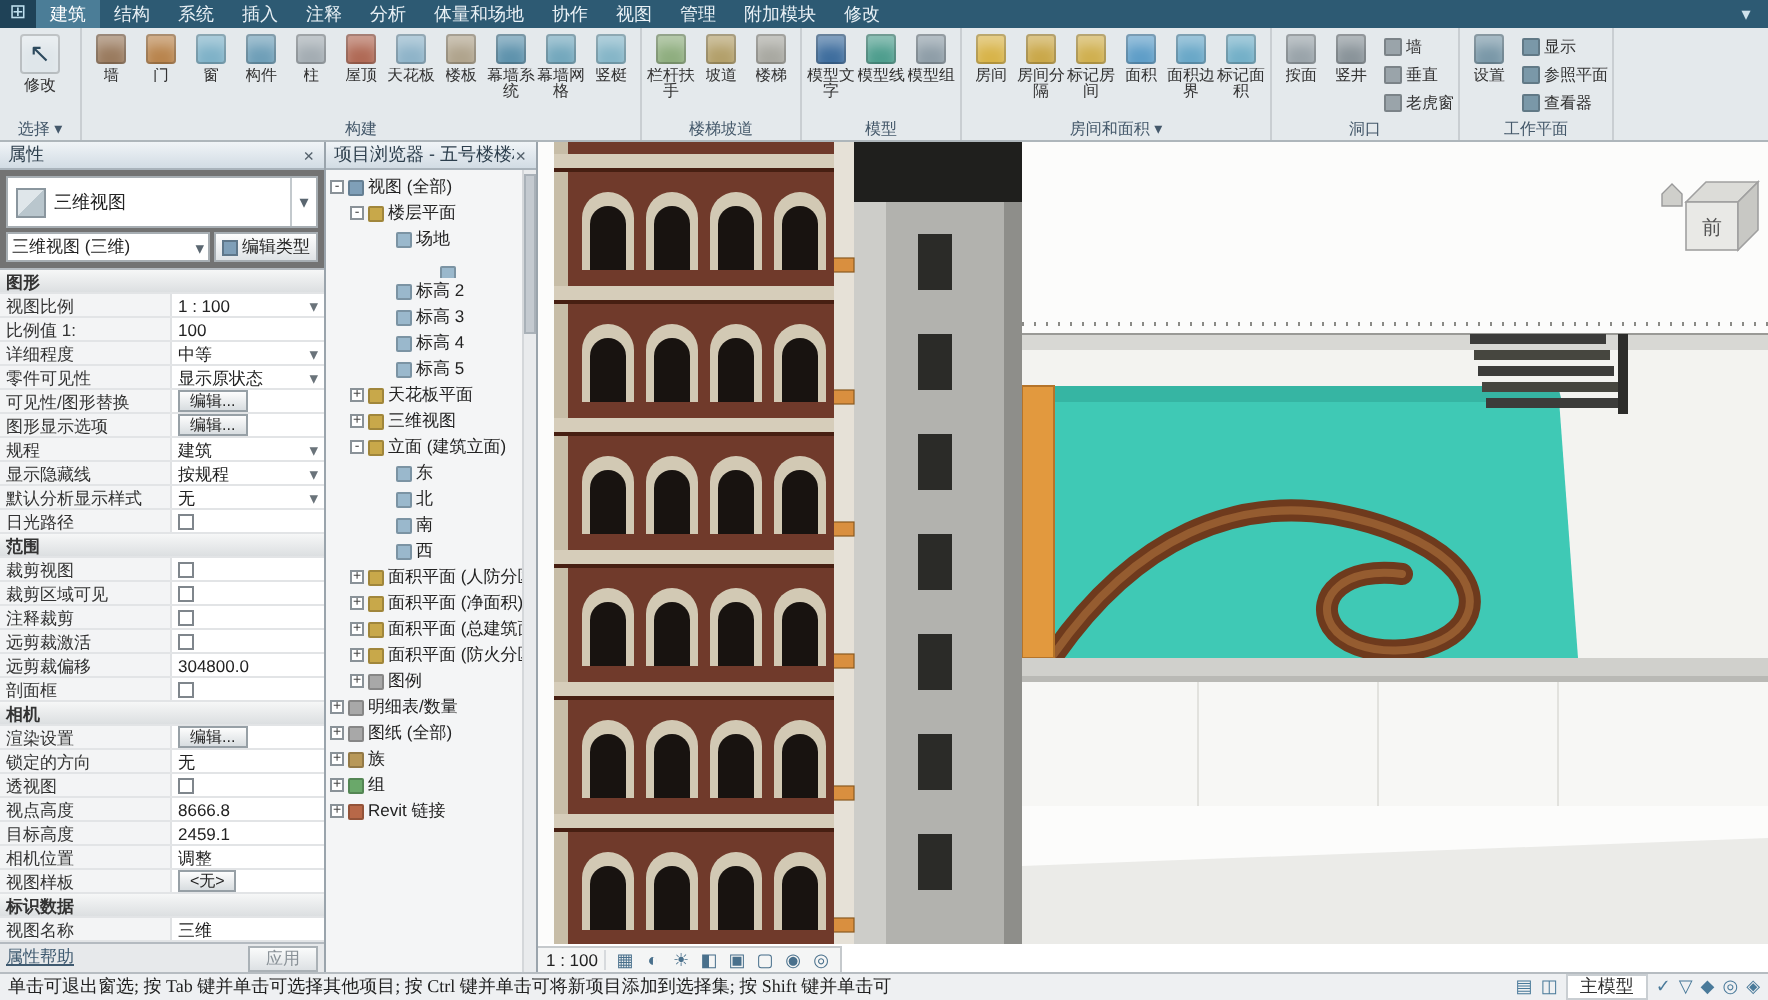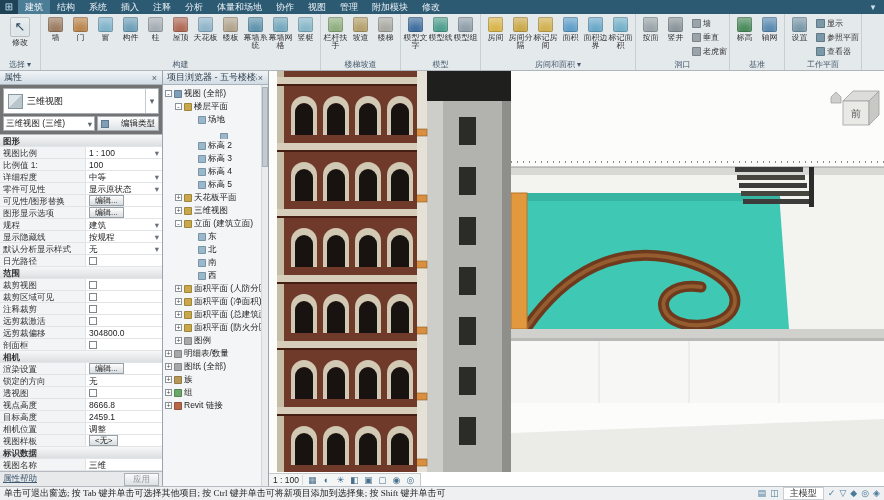--- a/index.html
+++ b/index.html
@@ -49,21 +49,21 @@
   .cube { width:15px; height:15px; margin:0 4px; background:linear-gradient(135deg,#dfe6ea 50%,#b9c6cd 50%);
           border:1px solid #8a969e; }
   .typesel .tname { flex:1; font-size:9px; }
   .typesel .dd { width:13px; align-self:stretch; border-left:1px solid #c3c9cd; text-align:center;
                  line-height:24px; color:#5a6670; }
   .typerow { display:flex; margin:0 3px 3px 3px; height:15px; gap:2px; }
   .combo { flex:1; background:#fff; border:1px solid #a7aeb3; display:flex; align-items:center;
            padding:0 2px; font-size:8.5px; }
   .combo .arr { margin-left:auto; color:#5a6670; }
   .etbtn { border:1px solid #a7aeb3; background:linear-gradient(#fdfdfd,#dfe3e6); padding:0 3px;
-           display:flex; align-items:center; font-size:8.5px; gap:12px; }
+           display:flex; align-items:center; font-size:8.5px; gap:2px; }
   .etbtn .ei { width:8px; height:8px; background:#7f9fb8; box-shadow:inset 0 0 0 1px rgba(0,0,0,.25); }
   .prows { flex:1; overflow:hidden; border-top:1px solid #b4bac0; background:#fff; }
   .prow { display:flex; height:12px; border-bottom:1px solid #e2e4e6; align-items:stretch; }
   .plabel { width:86px; padding:0 3px; background:#f3f4f5; border-right:1px solid #e0e2e4;
             font-size:8.5px; line-height:12px; white-space:nowrap; overflow:hidden; color:#333; }
   .pval { flex:1; padding:0 3px; font-size:8.5px; line-height:12px; background:#fff; display:flex; align-items:center; overflow:hidden; }
   .pcheck { display:none; width:8px; height:8px; border:1px solid #7f8archive; }
   .pcheck { display:none; width:8px; height:8px; border:1px solid #7f868c; background:#fff; }
   .parrow { display:none; margin-left:auto; color:#6a737a; }
   .prow.t-check .pcheck { display:inline-block; }
@@ -351,37 +351,20 @@
 
           <div class="sitem">
             <span class="sicon" style="background: rgb(154, 164, 170);"></span>
             <span>老虎窗</span>
           </div>
         </div>
     </div>
     <div class="rlabel">洞口</div>
   </div>
 
-  <div class="rgroup">
-    <div class="rtools">
-        <div class="tlist">
-
-        <div class="tool">
-          <span class="ticon" style="background: rgb(74, 138, 90);"></span>
-          <span class="tlabel">标高</span>
-        </div>
-
-        <div class="tool">
-          <span class="ticon" style="background: rgb(90, 138, 176);"></span>
-          <span class="tlabel">轴网</span>
-        </div>
-      </div>
-      </div>
-    <div class="rlabel">基准</div>
-  </div>
 
   <div class="rgroup">
     <div class="rtools">
       <div class="tlist">
 
           <div class="tool">
             <span class="ticon" style="background: rgb(122, 152, 168);"></span>
             <span class="tlabel">设置</span>
           </div>
         </div>

